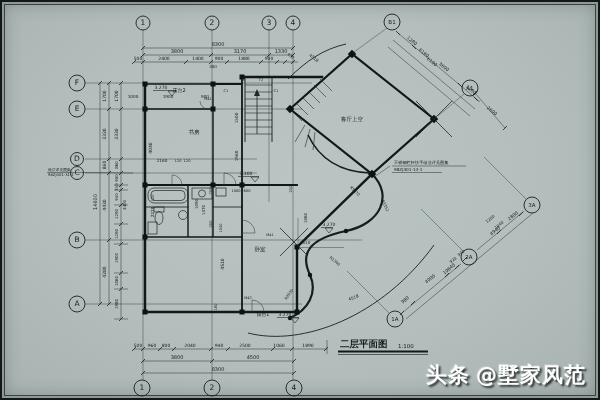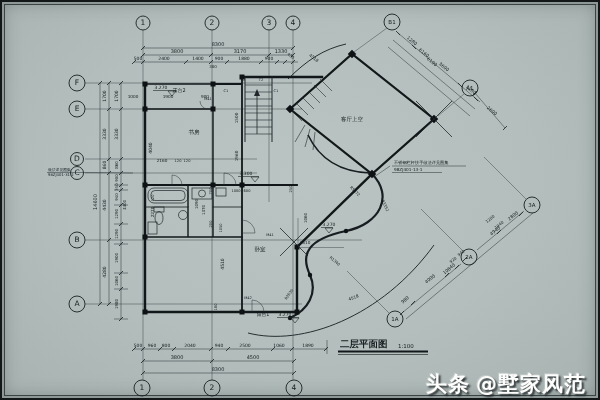--- a/index.html
+++ b/index.html
@@ -3,21 +3,21 @@
 <meta charset="utf-8">
 <style>
   html,body{margin:0;padding:0;width:600px;height:400px;overflow:hidden;
     font-family:"DejaVu Sans",sans-serif;background:#6d7877;}
   .photo{position:absolute;inset:0;width:600px;height:400px;box-sizing:border-box;
     background:radial-gradient(ellipse at 50% 45%, #bac4c2 0%, #b4bfbd 55%, #a8b3b1 100%);
     border:2px solid #141718;
     box-shadow: inset 0 0 0 2px #8d9897, inset 0 0 0 3px #3a4244, inset 0 0 18px rgba(40,48,50,.35);}
   svg{position:absolute;left:0;top:0;}
   svg text{fill:#161c1f;font-family:"DejaVu Sans",sans-serif;}
-  .watermark{position:absolute;right:12px;bottom:0;color:#fdfdfc;
+  .watermark{position:absolute;right:12px;bottom:9px;color:#fdfdfc;
     font-size:21px;font-weight:bold;letter-spacing:1px;
     text-shadow:2px 2px 2px rgba(30,36,39,.9), -1px -1px 0 rgba(255,255,255,.25);}
   .watermark .hd{margin-right:6px;}
 </style>
 </head>
 <body>
 
 <div class="photo">
 <svg width="600" height="400" viewBox="0 0 600 400">
 

